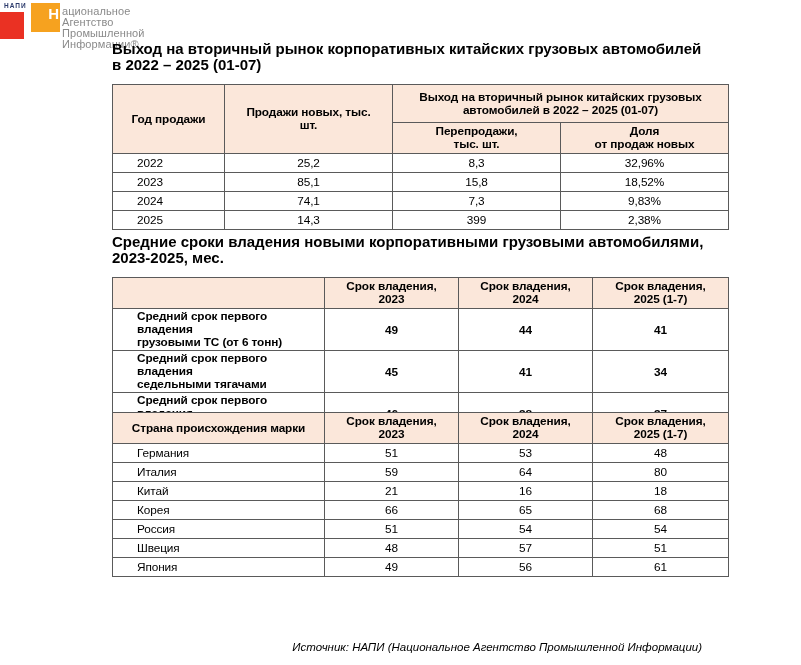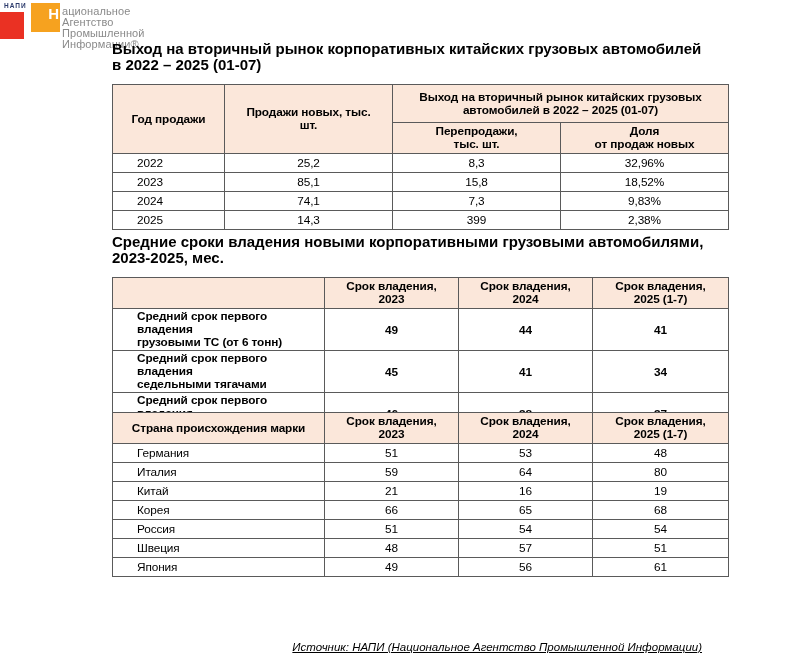--- a/index.html
+++ b/index.html
@@ -33,21 +33,21 @@
   
   .block-title {
     position: absolute; left: 112px; width: 616px;
     text-align: left; font-weight: bold; font-size: 15px; line-height: 16px;
   }
   #title1 { top: 41px; }
   #title2 { top: 234px; }
   .footer-source {
     position: absolute; left: 112px; top: 641px; width: 616px;
     text-align: right; padding-right: 26px;
-    font-style: italic; font-size: 11.5px; text-decoration: underline;
+    font-style: italic; font-size: 11.5px;
   }
 
   
   table {
     position: absolute; left: 112px;
     border-collapse: collapse; table-layout: fixed;
     font-size: 11.8px; letter-spacing: -0.1px;
   }
   #table1 { top: 84px; }
   #table2 { top: 277px; }
@@ -211,21 +211,21 @@
       <tr>
         <td class="c-label pre">Италия</td>
         <td class="c-num">59</td>
         <td class="c-num">64</td>
         <td class="c-num">80</td>
       </tr>
       <tr>
         <td class="c-label pre">Китай</td>
         <td class="c-num">21</td>
         <td class="c-num">16</td>
-        <td class="c-num">19</td>
+        <td class="c-num">18</td>
       </tr>
       <tr>
         <td class="c-label pre">Корея</td>
         <td class="c-num">66</td>
         <td class="c-num">65</td>
         <td class="c-num">68</td>
       </tr>
       <tr>
         <td class="c-label pre">Россия</td>
         <td class="c-num">51</td>

